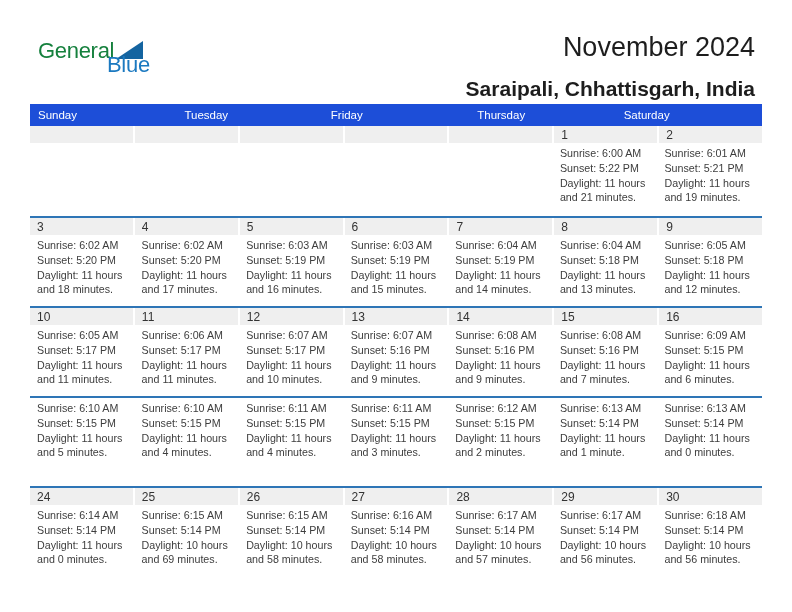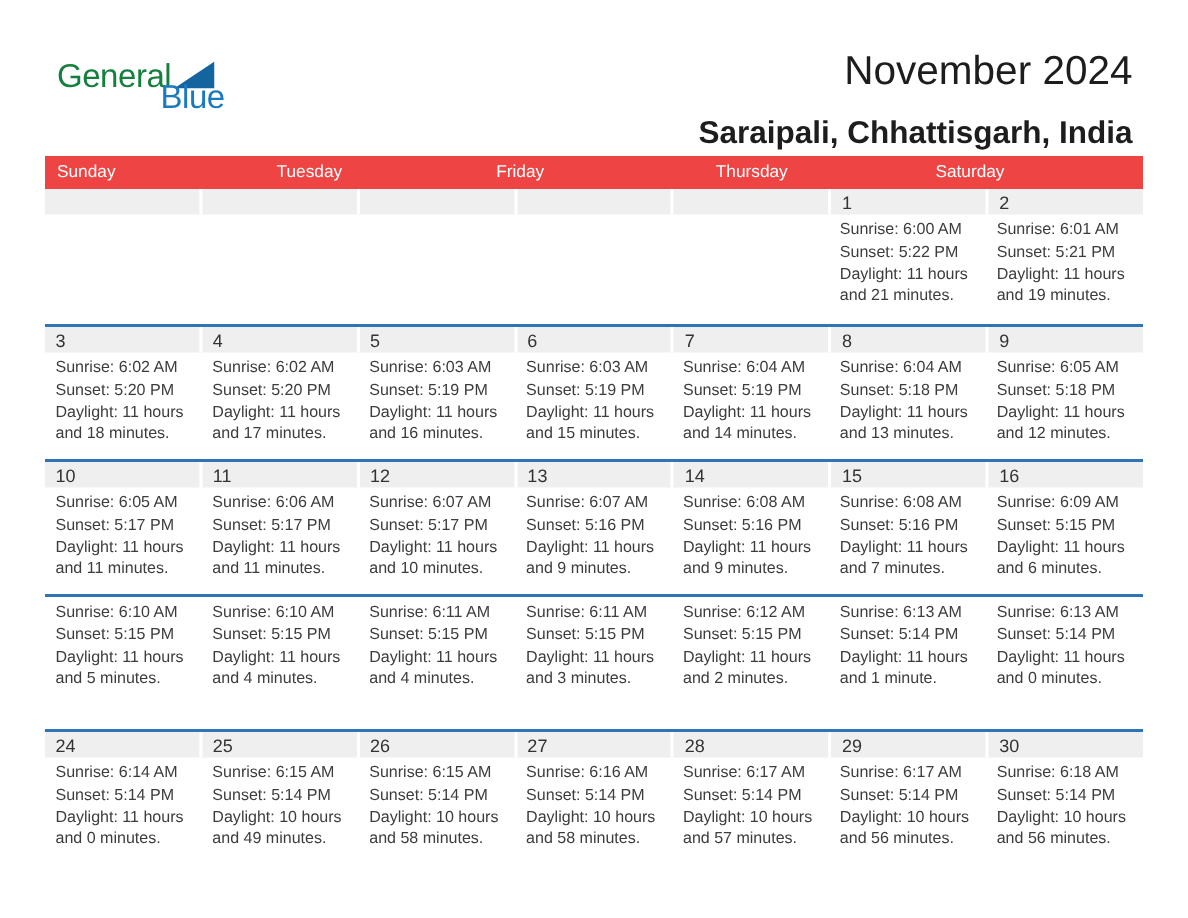--- a/index.html
+++ b/index.html
@@ -29,21 +29,21 @@
     font-size: 27px; color: #1d1d1d; font-weight: 400; white-space: nowrap;
   }
   .page-subtitle {
     position: absolute; top: 77px; right: 37px;
     font-size: 21px; color: #1d1d1d; font-weight: 700; white-space: nowrap;
   }
 
   
   .calendar { position: absolute; left: 30px; top: 104px; width: 732px; }
 
-  .weekday-bar { display: flex; background: #ef4444; height: 22px; }
+  .weekday-bar { display: flex; background: #1d4ed8; height: 22px; }
   .weekday-bar span {
     flex: 1; color: #ffffff; font-size: 11.5px; line-height: 23px;
     padding-left: 8px; box-sizing: border-box; overflow: hidden; white-space: nowrap;
   }
 
   .week-row { height: 90px; box-sizing: border-box; }
   .week-row + .week-row { border-top: 2px solid #2e75b6; }
 
   .day-band { display: flex; height: 17px; }
   .band-cell {
@@ -283,21 +283,21 @@
           <div class="detail-cell">
             <div>Sunrise: 6:14 AM</div>
             <div>Sunset: 5:14 PM</div>
             <div>Daylight: 11 hours</div>
             <div>and 0 minutes.</div>
           </div>
           <div class="detail-cell">
             <div>Sunrise: 6:15 AM</div>
             <div>Sunset: 5:14 PM</div>
             <div>Daylight: 10 hours</div>
-            <div>and 49 minutes.</div>
+            <div>and 69 minutes.</div>
           </div>
           <div class="detail-cell">
             <div>Sunrise: 6:15 AM</div>
             <div>Sunset: 5:14 PM</div>
             <div>Daylight: 10 hours</div>
             <div>and 58 minutes.</div>
           </div>
           <div class="detail-cell">
             <div>Sunrise: 6:16 AM</div>
             <div>Sunset: 5:14 PM</div>

